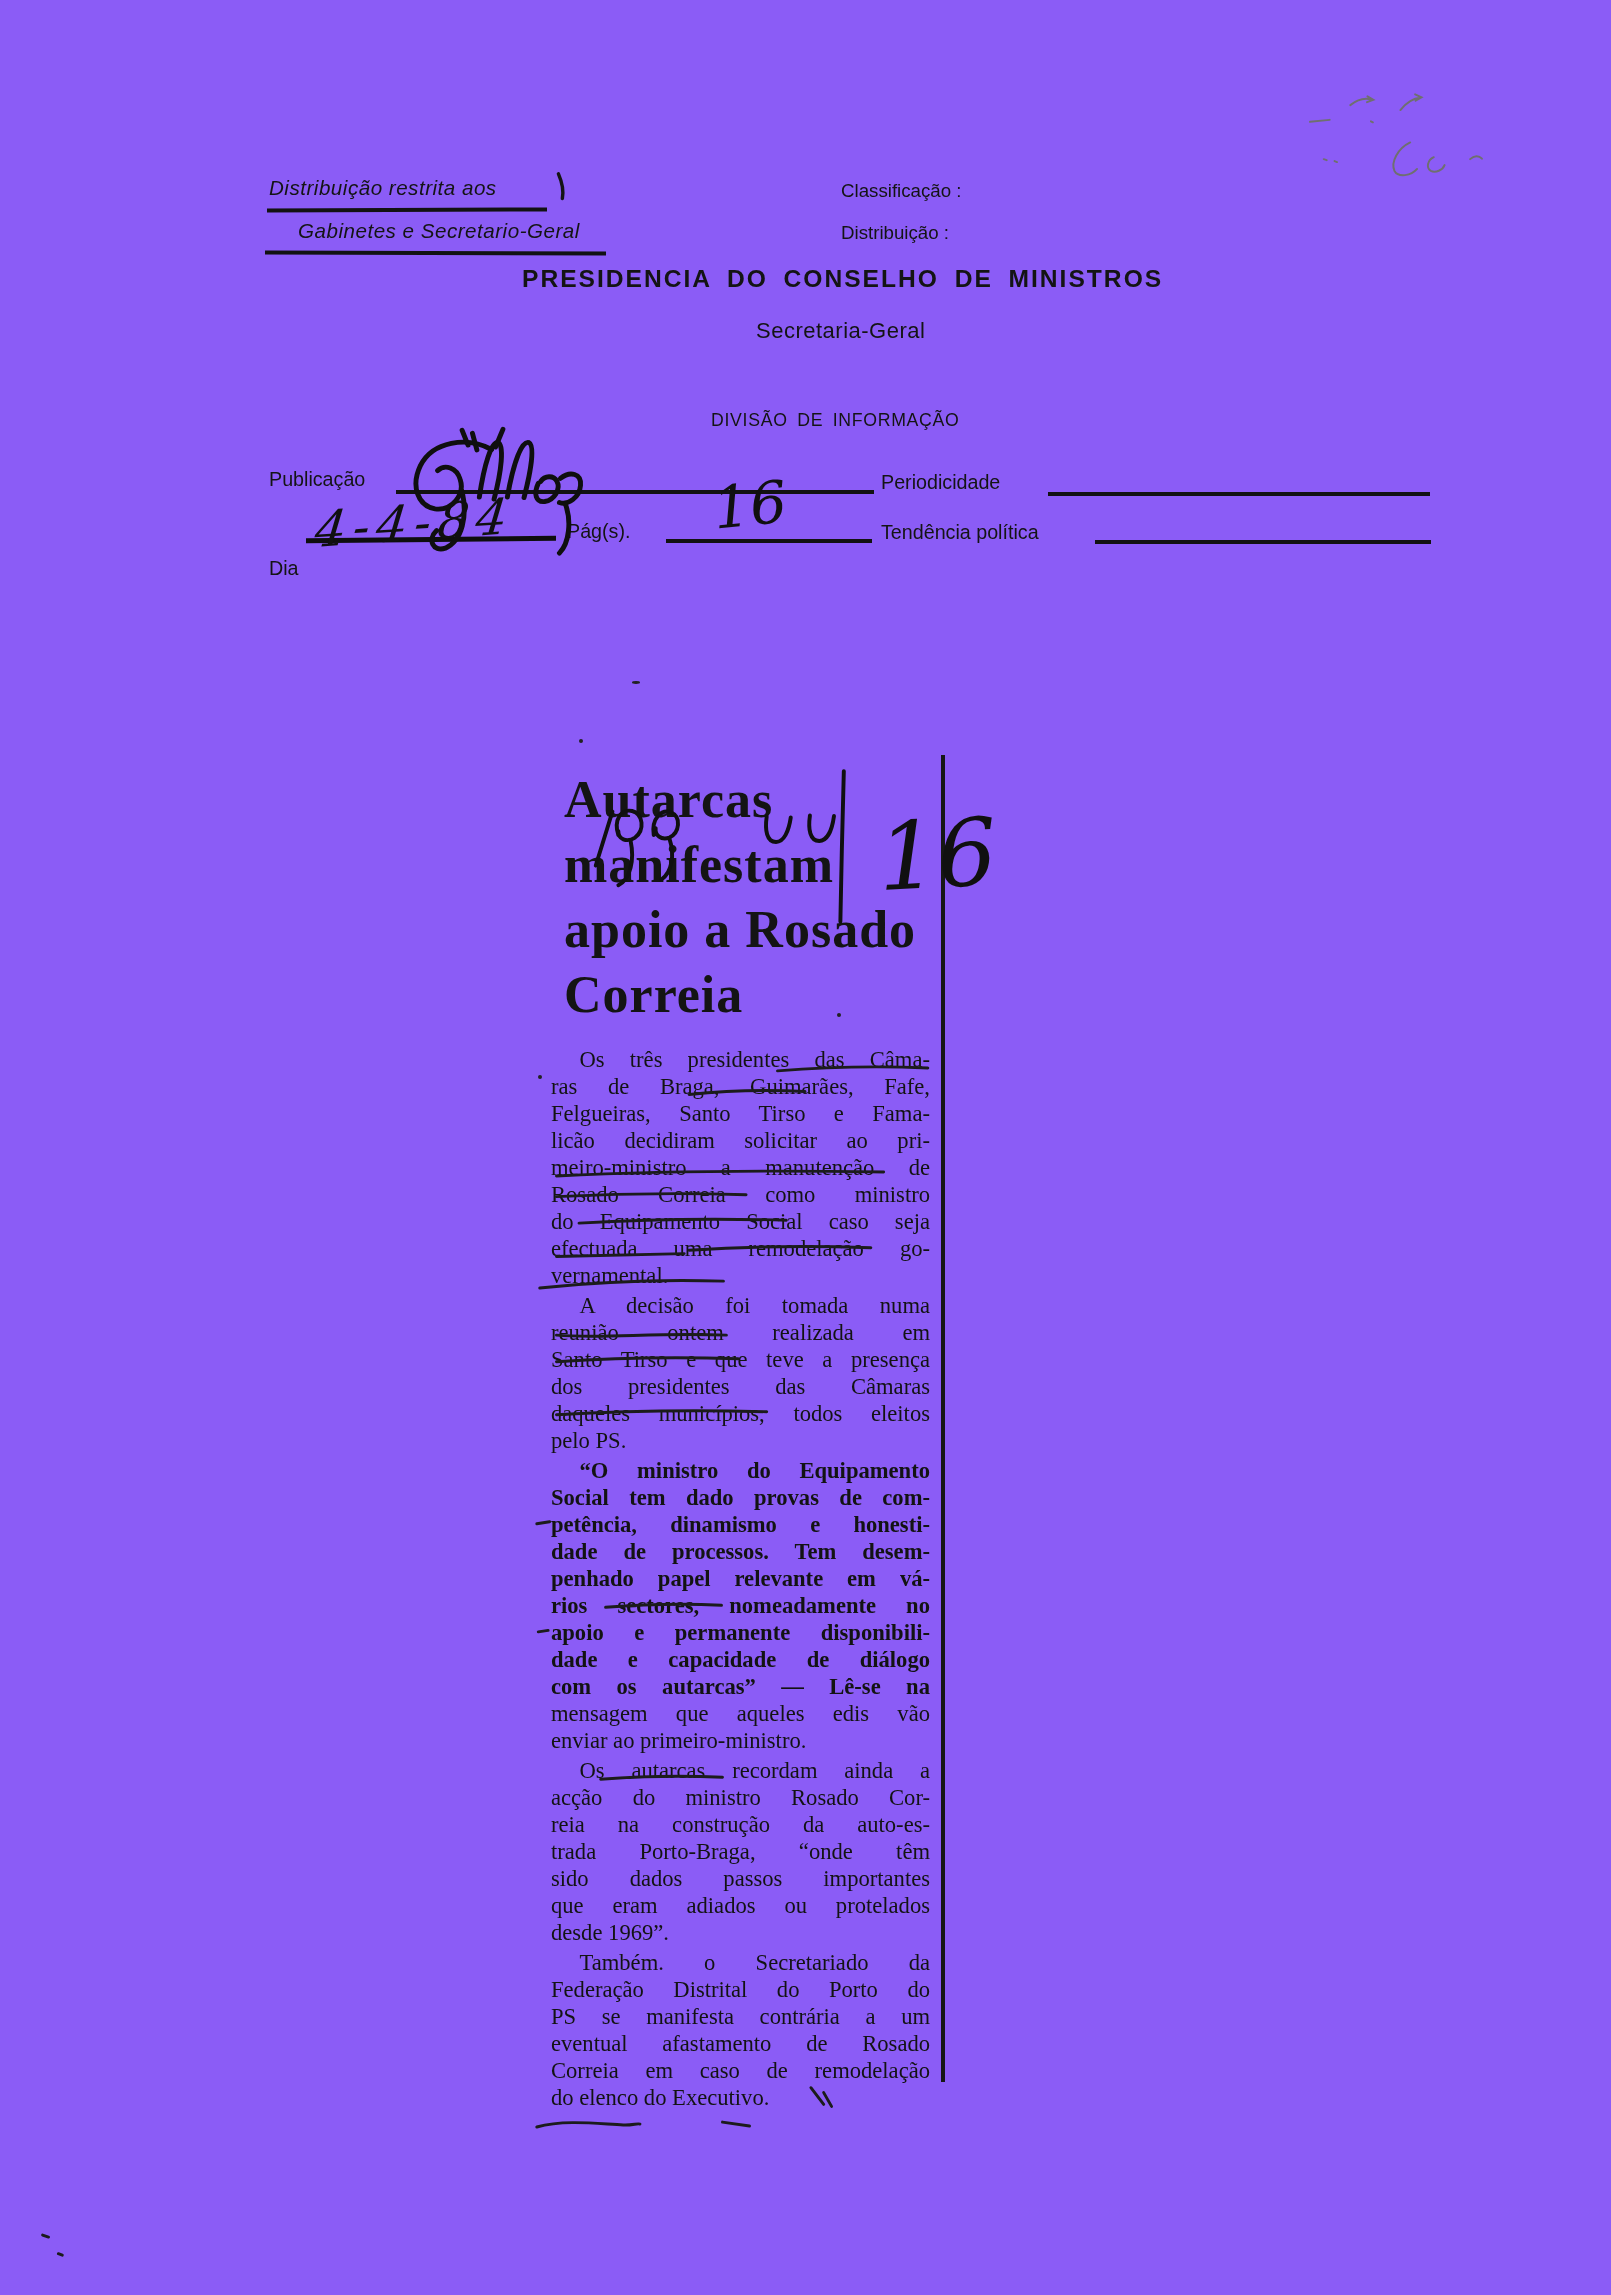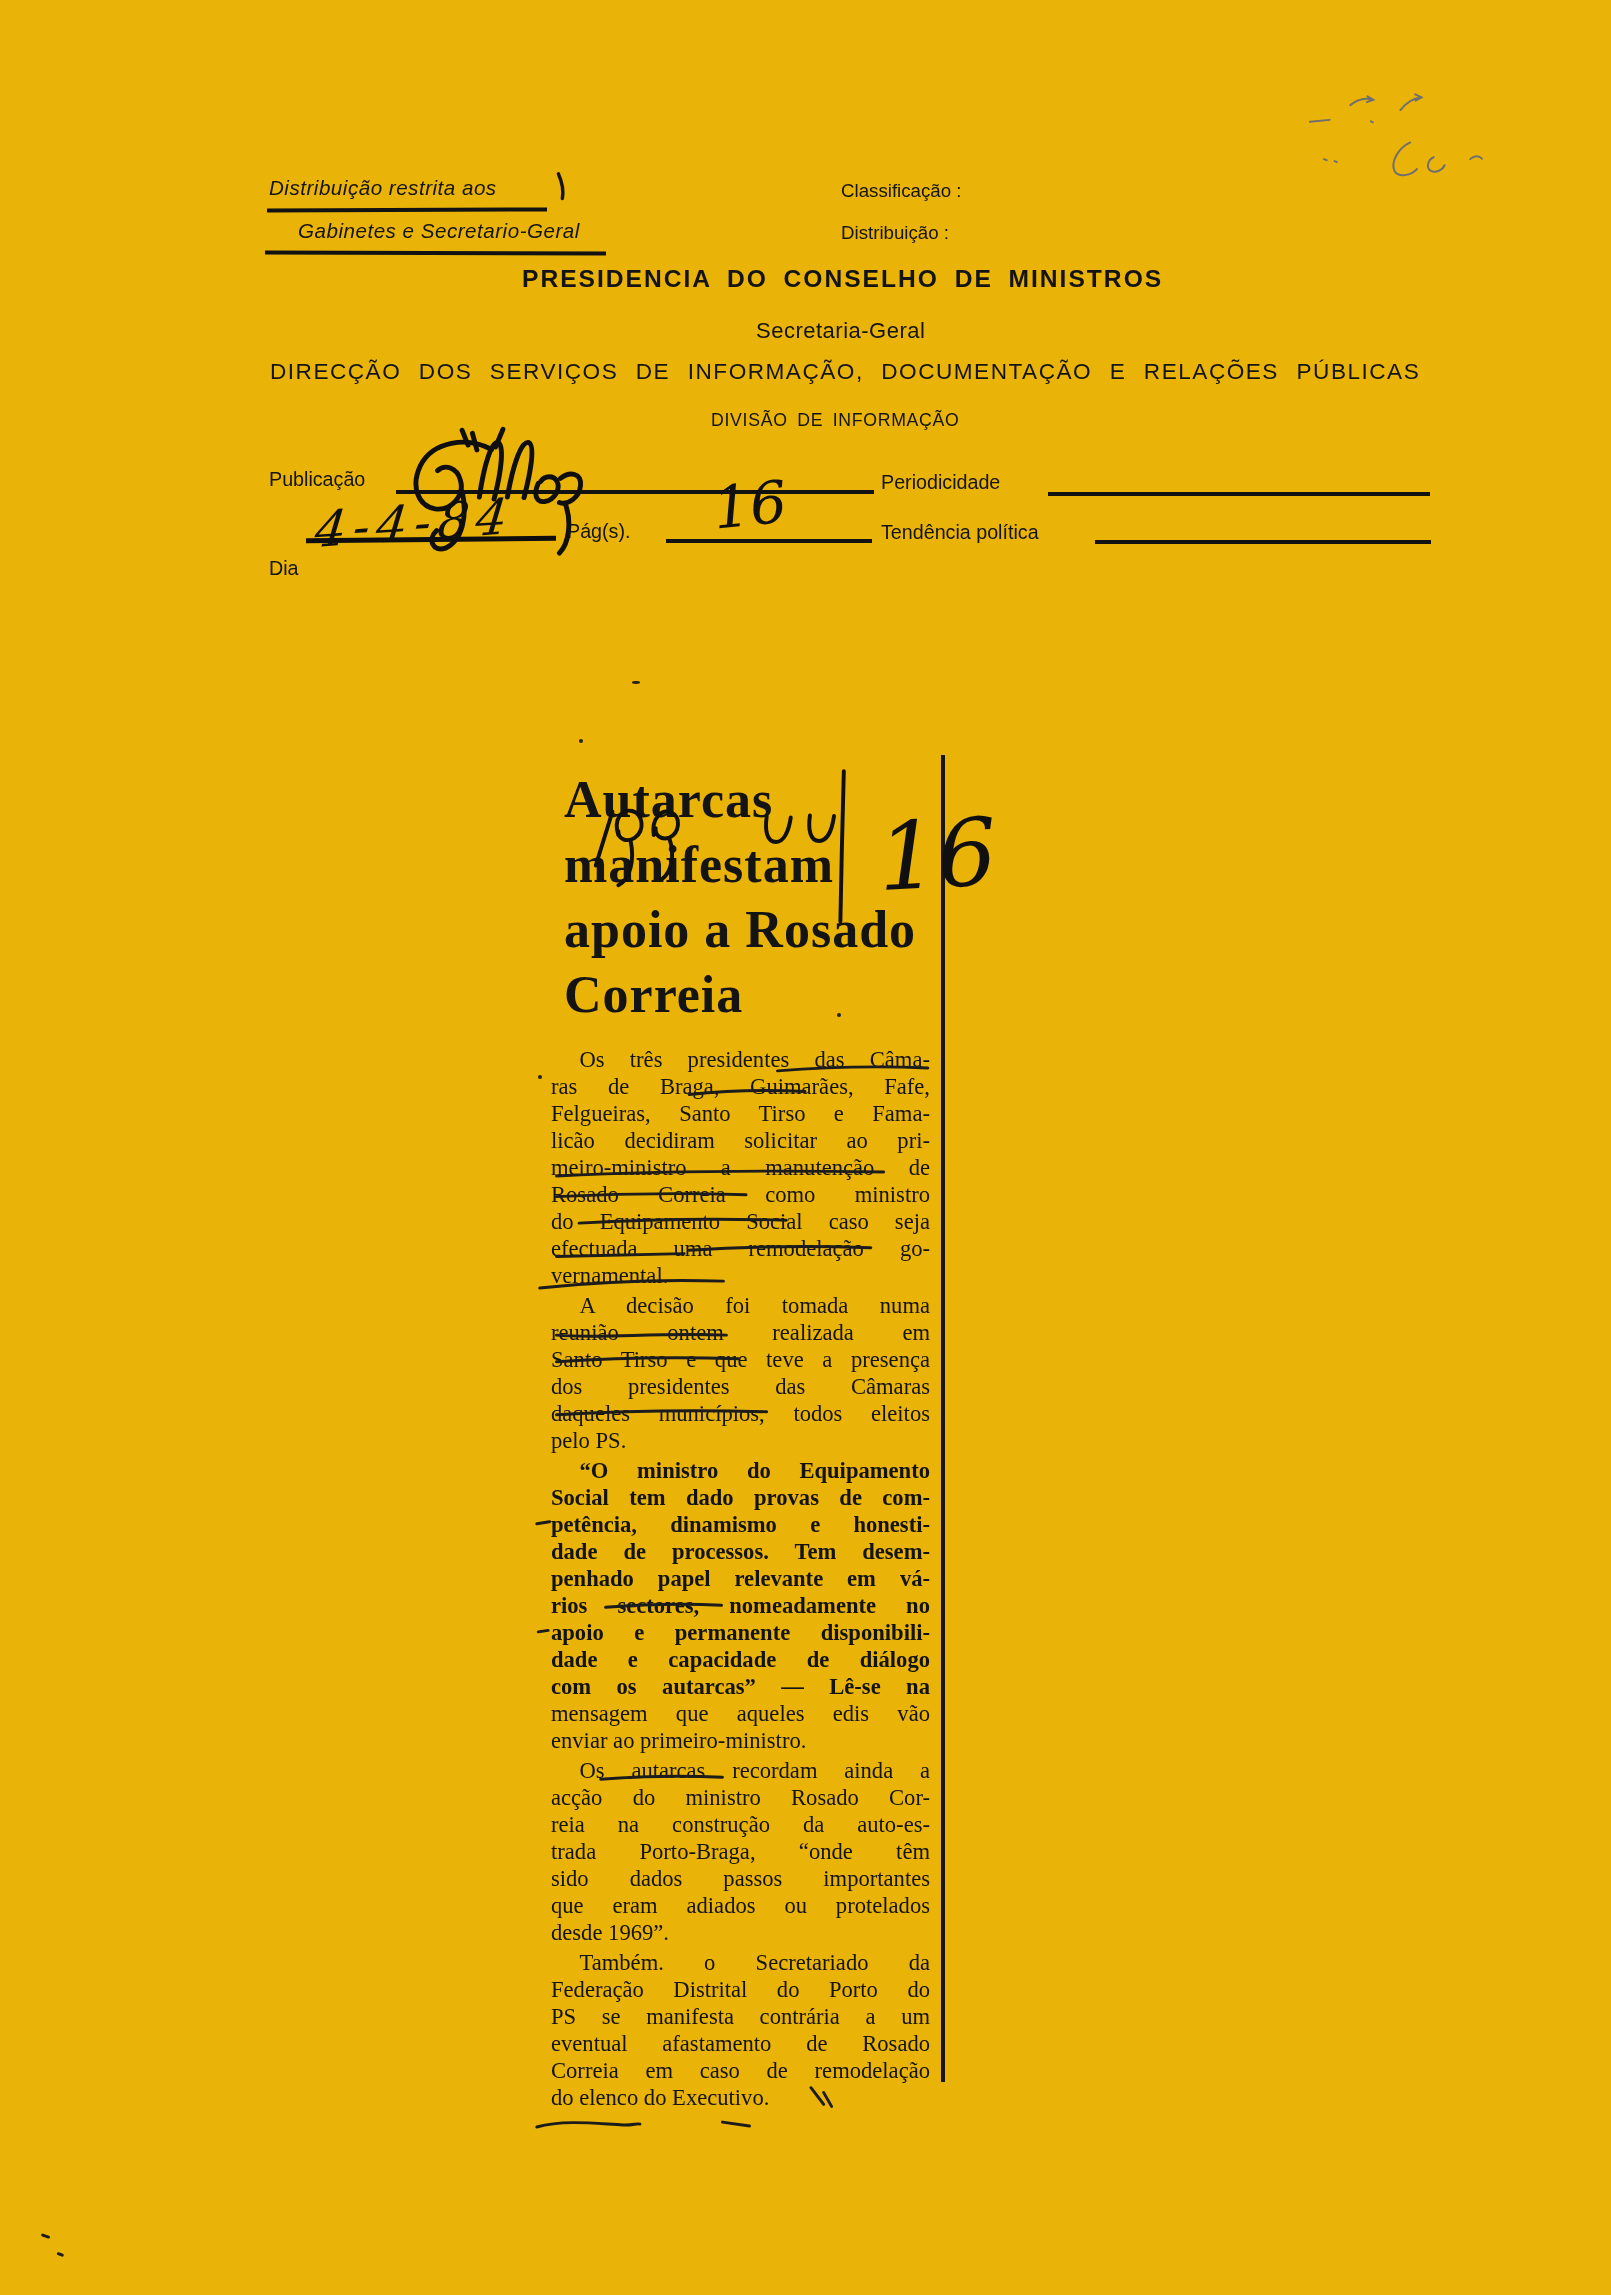--- a/index.html
+++ b/index.html
@@ -1,16 +1,16 @@
 <!DOCTYPE html>
 <html style="font-size:7.9px"><head>
 <meta charset="utf-8">
 <style>
   html,body{margin:0;padding:0;background:#e8e8e8;}
-  .page{position:relative;width:1612px;height:2295px;background:#eab308;overflow:hidden;
+  .page{position:relative;width:1612px;height:2295px;background:#8b5cf6;overflow:hidden;
         font-family:"Liberation Sans", sans-serif;color:#141414;}
   .abs{position:absolute;}
   
   .it{font-style:italic;}
   #dist1{left:269px;top:176px;font-size:20.6px;letter-spacing:0.5px;}
   #u1{left:267px;top:208px;width:280px;height:3.9px;background:#121212;transform:rotate(-.25deg);}
   #dist2{left:267px;top:219px;font-size:20.6px;letter-spacing:0.5px;margin-left:31px;}
   #u2{left:265px;top:251px;width:341px;height:4.4px;background:#121212;transform:rotate(.2deg);}
   #cls{left:841px;top:180px;font-size:18.7px;}
   #dst{left:841px;top:222px;font-size:18.7px;}
@@ -60,21 +60,20 @@
   <div class="abs it" id="dist1">Distribuição restrita aos</div>
   <div class="abs" id="u1"></div>
   <div class="abs it" id="dist2">Gabinetes e Secretario-Geral</div>
   <div class="abs" id="u2"></div>
 
   <div class="abs" id="cls">Classificação :</div>
   <div class="abs" id="dst">Distribuição :</div>
 
   <div class="abs" id="title">PRESIDENCIA DO CONSELHO DE MINISTROS</div>
   <div class="abs" id="subtitle">Secretaria-Geral</div>
-  <div class="abs" id="direction">DIRECÇÃO DOS SERVIÇOS DE INFORMAÇÃO, DOCUMENTAÇÃO E RELAÇÕES PÚBLICAS</div>
   <div class="abs" id="division">DIVISÃO DE INFORMAÇÃO</div>
 
   <div class="abs flabel" id="lab-pub">Publicação</div>
   <div class="abs" id="line-pub"></div>
   <div class="abs flabel" id="lab-per">Periodicidade</div>
   <div class="abs" id="line-per"></div>
   <div class="abs flabel" id="lab-dia">Dia</div>
   <div class="abs" id="line-dia"></div>
   <div class="abs flabel" id="lab-pag">Pág(s).</div>
   <div class="abs" id="line-pag"></div>

